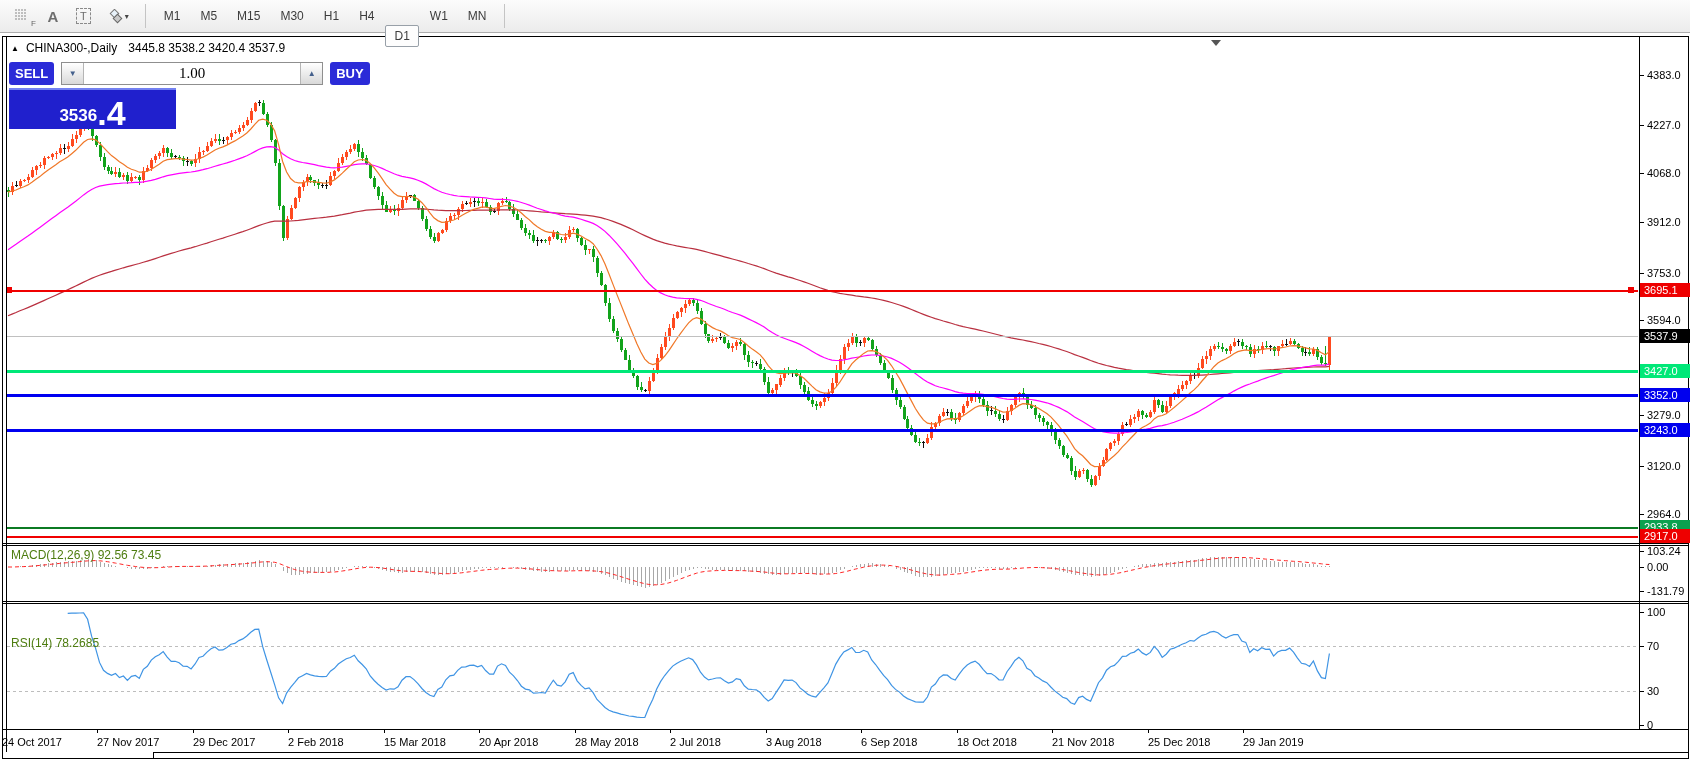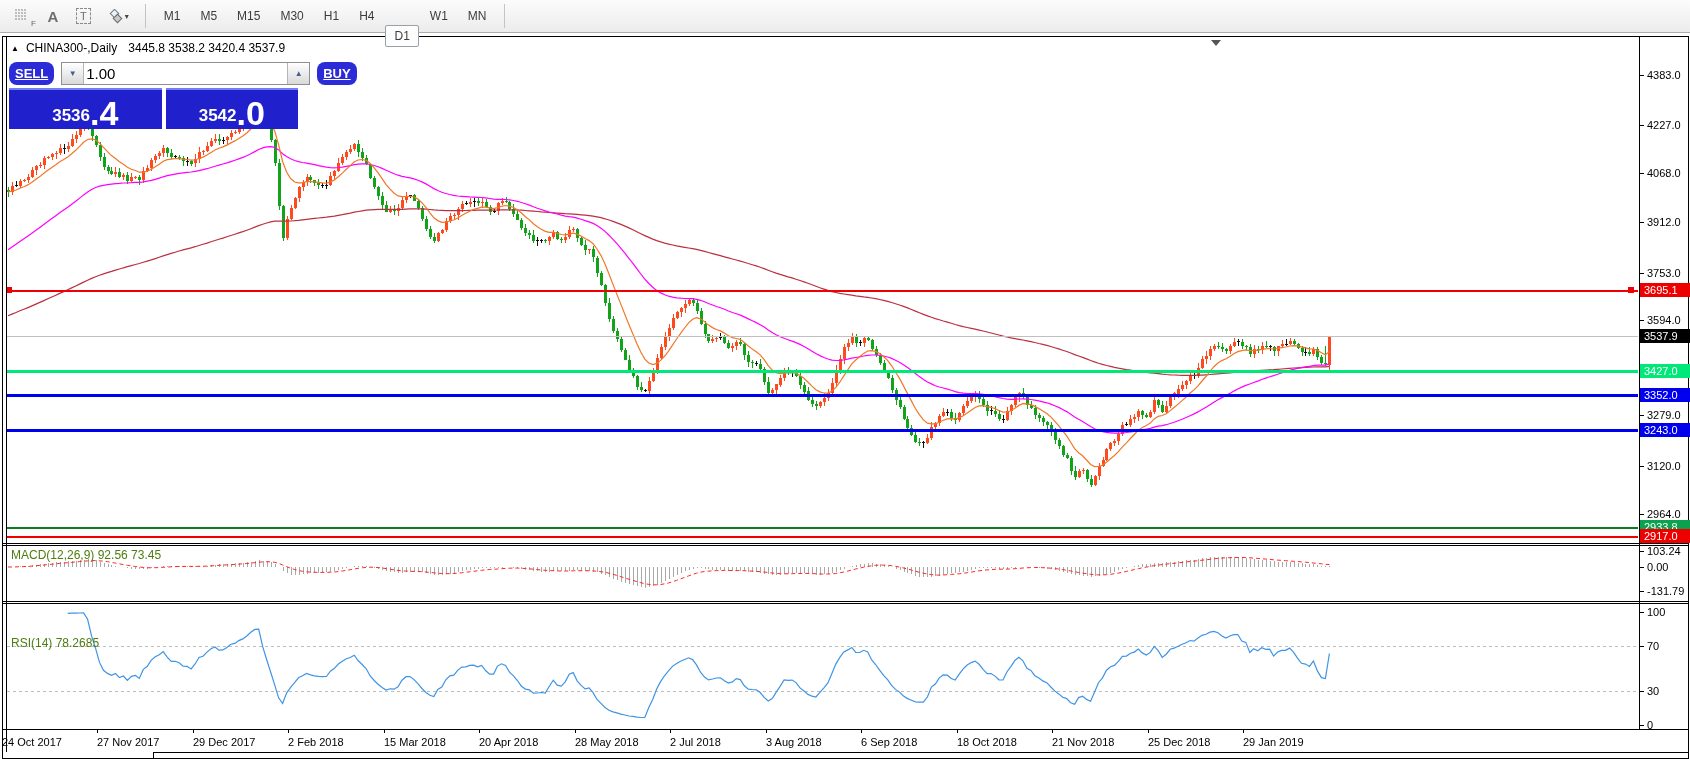--- a/index.html
+++ b/index.html
@@ -19,28 +19,28 @@
       background:none;font-family:inherit;cursor:pointer;}
   .tf.active{border-color:#98a0a8;background:#fdfdfd;border-radius:2px;margin-top:39px;}
   #chart-svg{position:absolute;left:0;top:0;z-index:1;font-family:"Liberation Sans","DejaVu Sans",sans-serif;}
   .chart-title{position:absolute;left:11px;top:41px;z-index:2;display:flex;align-items:center;
       font-size:12px;color:#000;white-space:pre;}
   .collapse{font-size:8px;margin-right:7px;color:#000;}
   .title-vals{margin-left:11px;}
   .trade-panel{position:absolute;left:9px;top:62px;width:289px;z-index:3;}
   .tp-row1{display:flex;height:23px;}
   .btn-sell,.btn-buy{width:62px;background:#2b2bd8;color:#fff;font-size:13px;font-weight:bold;
-      border:none;border-radius:8px;font-family:inherit;cursor:pointer;text-decoration:underline;}
+      border:none;border-radius:3px;font-family:inherit;cursor:pointer;}
   .btn-buy{width:71px;}
   .spinner{flex:1;display:flex;margin:0 7px;border:1px solid #8f8f8f;background:#fff;height:23px;box-sizing:border-box;}
   .spin-btn{width:22px;background:linear-gradient(#ffffff,#d9d9d9);border:none;
       border-right:1px solid #b5b5b5;color:#44608c;font-size:8px;cursor:pointer;}
   .spin-btn.up{border-right:none;border-left:1px solid #b5b5b5;}
-  .vol-input{flex:1;border:none;outline:none;text-align:left;font-size:15px;font-family:Liberation Sans, sans-serif;
-      padding:0 2px;min-width:0;color:#000;}
+  .vol-input{flex:1;border:none;outline:none;text-align:center;font-size:15px;font-family:Liberation Serif, serif;
+      padding:0 16px;min-width:0;color:#000;}
   .tp-row2{display:flex;margin-top:3px;}
   .price-box{width:167px;height:37px;background:#2020cd;border-top:2px solid #7380f2;color:#fff;
       display:flex;align-items:flex-end;justify-content:center;padding-bottom:2px;}
   .price-box.buy{width:145px;margin-left:4px;}
   .pb-main{font-size:17px;font-weight:bold;line-height:1;margin-bottom:3px;}
   .pb-frac{font-size:34px;font-weight:bold;line-height:0.8;}
   .ind-label{position:absolute;z-index:2;font-size:12px;color:#4d7c0f;}
   #macd-label{left:11px;top:548px;}
   #rsi-label{left:11px;top:636px;}
 </style>
@@ -1245,22 +1245,18 @@
         <input class="vol-input" value="1.00" style="">
         <button class="spin-btn up">▲</button>
       </div>
       <button class="btn-buy">BUY</button>
     </div>
     <div class="tp-row2">
       <div class="price-box">
         <span class="pb-main">3536</span>
         <span class="pb-frac">.4</span>
       </div>
-      <div class="price-box buy">
-        <span class="pb-main">3542</span>
-        <span class="pb-frac">.0</span>
-      </div>
     </div>
   </div>
 
   <div class="ind-label" id="macd-label">MACD(12,26,9) 92.56 73.45</div>
   <div class="ind-label" id="rsi-label">RSI(14) 78.2685</div>
 </div>
 
 </body></html>

